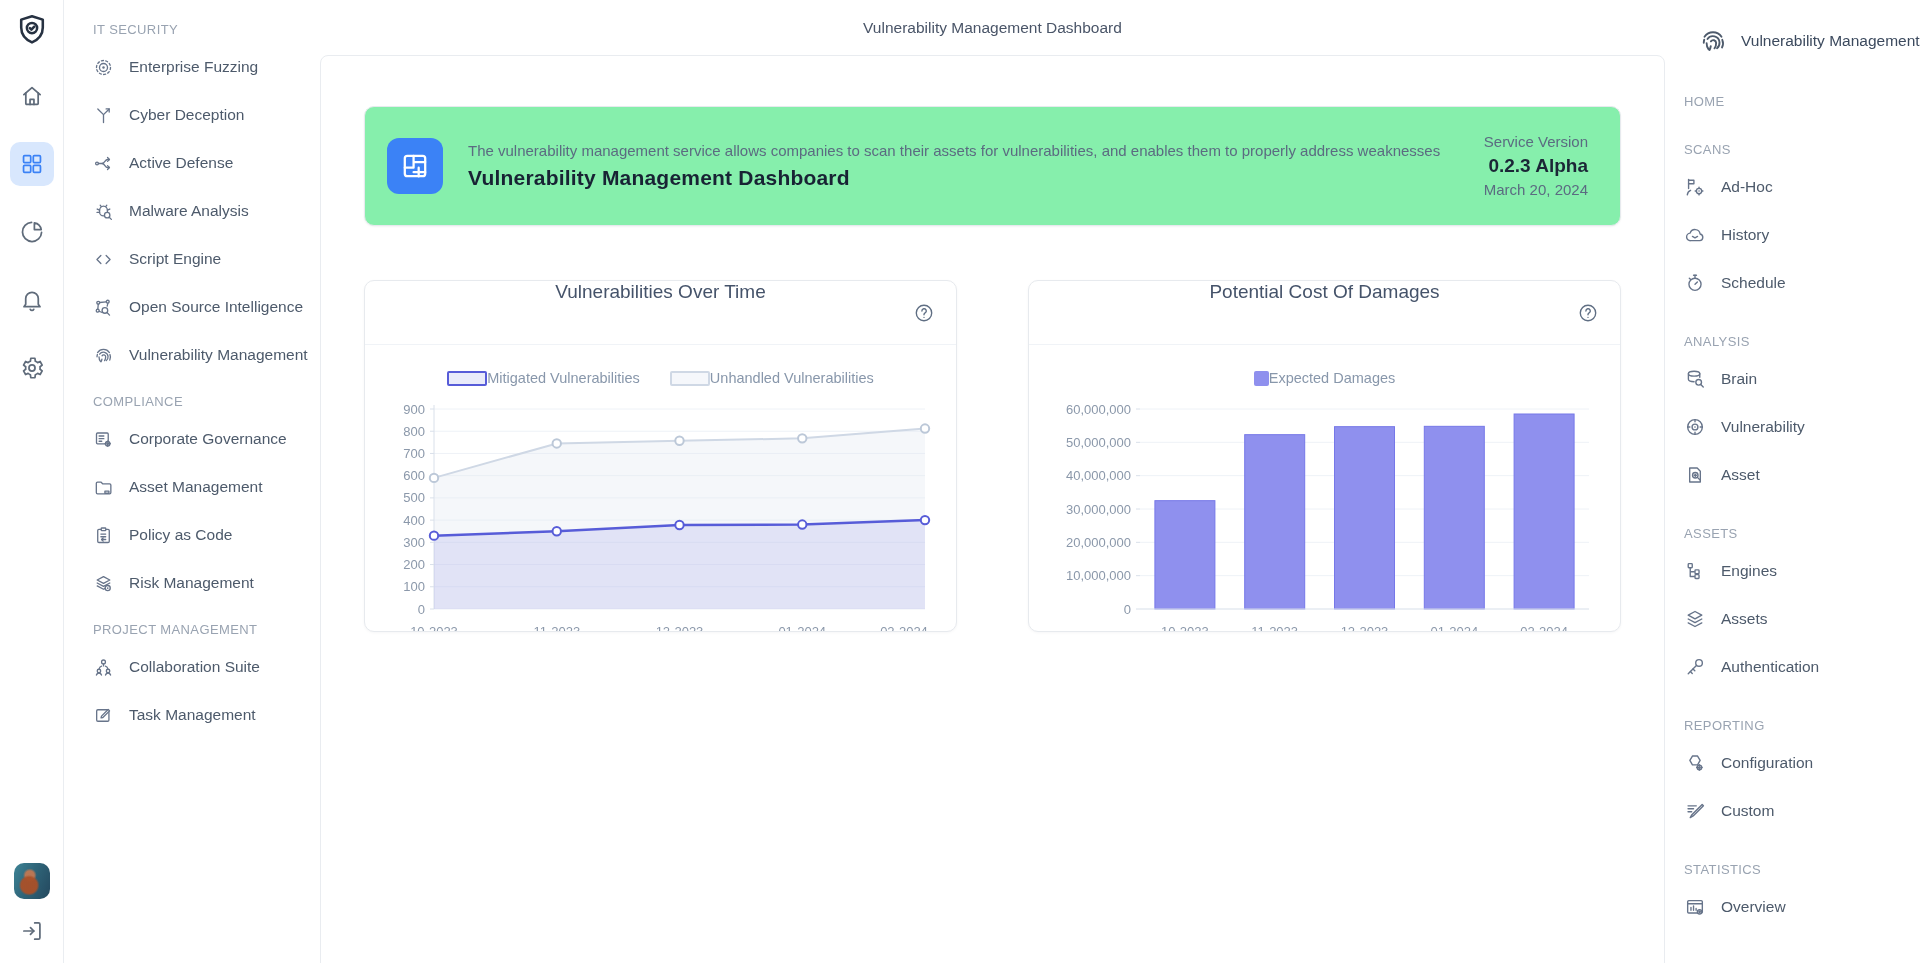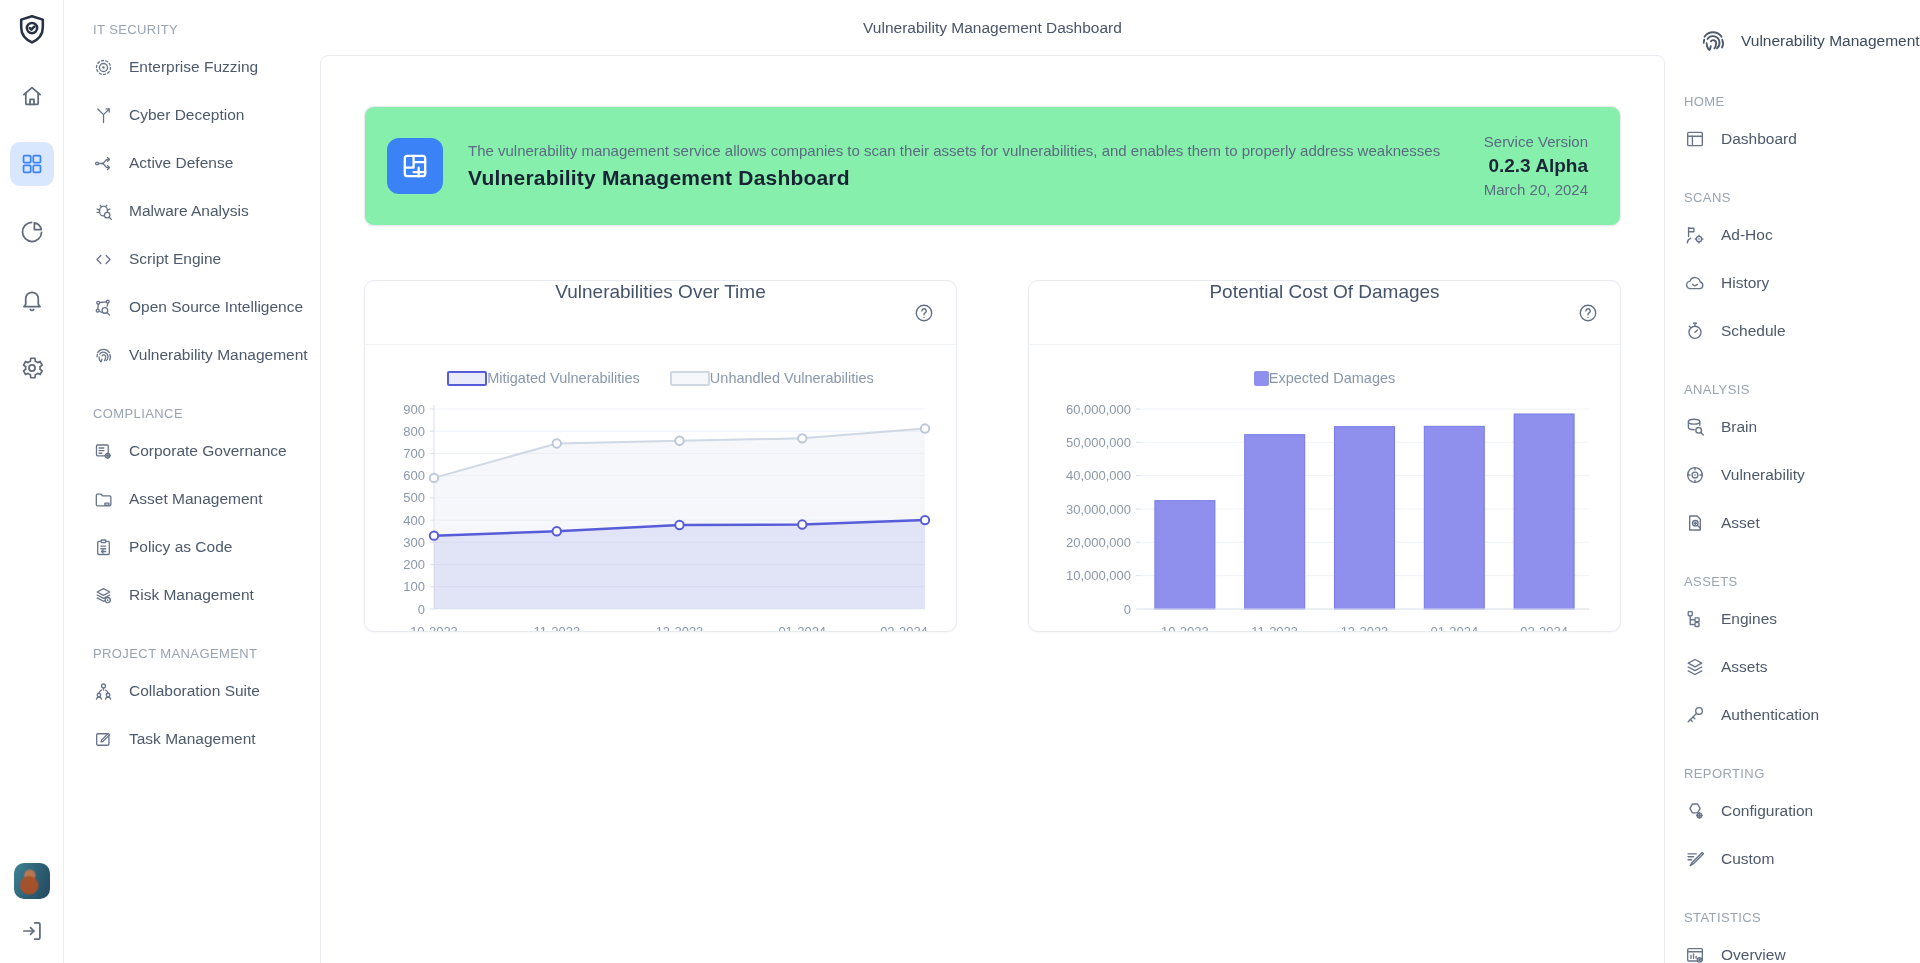--- a/index.html
+++ b/index.html
@@ -23,21 +23,21 @@
     background:
       radial-gradient(circle at 42% 62%, rgba(170,80,40,.95) 0 26%, rgba(170,80,40,0) 34%),
       radial-gradient(circle at 44% 34%, rgba(200,120,80,.9) 0 14%, rgba(200,120,80,0) 22%),
       linear-gradient(115deg,#3e8496 0%,#2f6579 45%,#24485e 100%)}
   .rail-bottom .rail-item{width:36px;height:36px}
 
   
   .sidebar{position:absolute;left:65px;top:0;width:255px;padding-left:28px}
   .side-label{font-size:13px;letter-spacing:.4px;color:#99a3b1;height:28px;display:flex;align-items:center}
   .side-label.first{margin-top:15px}
-  .side-label.next{margin-top:20px}
+  .side-label.next{margin-top:8px}
   .side-item{height:48px;display:flex;align-items:center;gap:15px;color:#4d5a6b;font-size:15.5px;cursor:pointer;white-space:nowrap}
   .side-item svg{width:21px;height:21px;color:#67748a}
 
   
   .page-title{position:absolute;left:320px;top:0;width:1345px;height:55px;
     display:flex;align-items:center;justify-content:center;font-size:15.5px;color:#4a5568}
   .panel{position:absolute;left:320px;top:55px;width:1345px;height:930px;background:#fff;
     border:1px solid #e9ecf0;border-radius:8px}
 
   .info-card{margin:50px 43px 0;height:120px;border:1px solid #e7eaee;border-radius:10px;
@@ -424,28 +424,20 @@
         <path d="M19.4 11a7.4 7.4 0 0 1-.2 6.2"></path>
         <path d="M7.6 10.4A5.3 5.3 0 0 1 17.2 13a5.6 5.6 0 0 1-2 4.8"></path>
         <path d="M6.9 13.7a7.9 7.9 0 0 0 1.6 5"></path>
         <path d="M10.3 12.3a2.3 2.3 0 0 1 4.2 1.2 7 7 0 0 1-1.3 4.4"></path>
         <path d="M10.2 16.2a9.5 9.5 0 0 1-1 3"></path>
       </svg>
       <span>Vulnerability Management</span>
     </div>
     <div id="rs-sections">
         <div class="rs-label first">HOME</div>
-        <div class="rs-item">
-          <svg class="icn" viewBox="0 0 24 24" fill="none" stroke="currentColor" stroke-width="1.5" stroke-linecap="round" stroke-linejoin="round">
-            <rect x="4" y="4.8" width="16" height="14.4" rx="1.3"></rect>
-            <path d="M4 9h16"></path>
-            <path d="M9.2 9v10.2"></path>
-          </svg>
-          <span>Dashboard</span>
-        </div>
         <div class="rs-label next">SCANS</div>
         <div class="rs-item">
           <svg class="icn" viewBox="0 0 24 24" fill="none" stroke="currentColor" stroke-width="1.5" stroke-linecap="round" stroke-linejoin="round">
             <path d="M5 13.6V3.8"></path>
             <path d="M5 4.6h5.8v3.8H5"></path>
             <path d="M3.6 20.6c.3-2.8 1.8-4.4 3.6-5"></path>
             <circle cx="16.4" cy="16.4" r="2.9"></circle>
             <circle cx="16.4" cy="16.4" r=".9" fill="currentColor" stroke="none"></circle>
             <path d="M16.4 12.2v1.4M16.4 19.2v1.4M12.2 16.4h1.4M19.2 16.4h1.4"></path>
           </svg>

